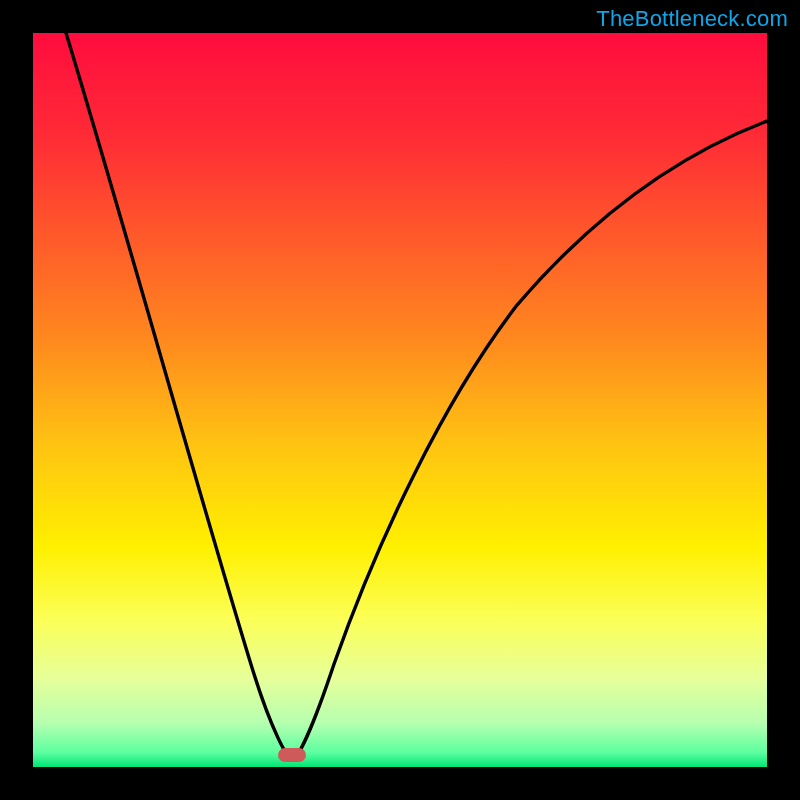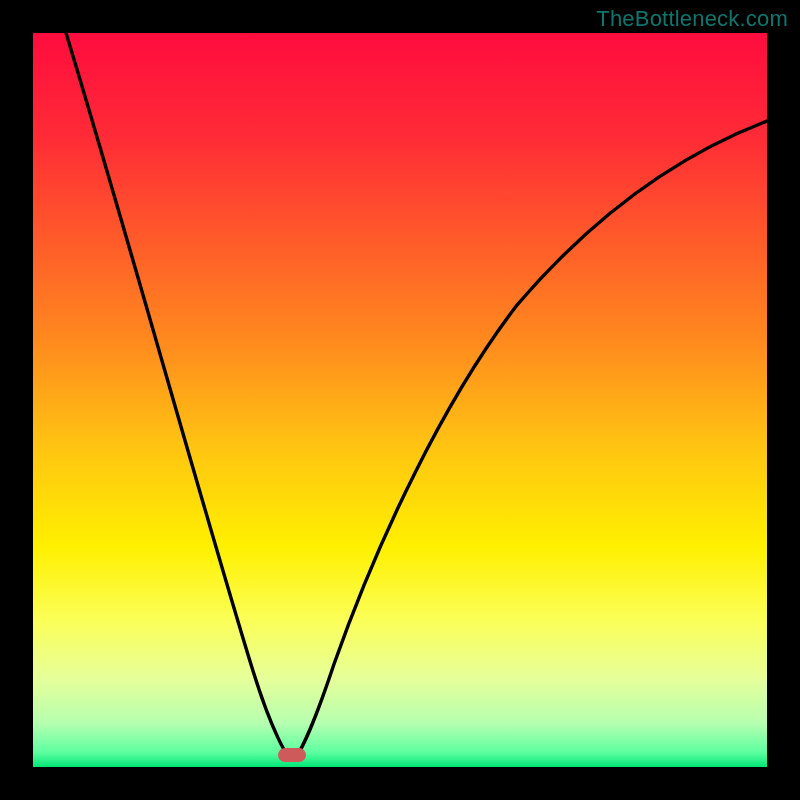--- a/index.html
+++ b/index.html
@@ -31,21 +31,21 @@
     display: block;
   }
   .marker {
     position: absolute;
     border-radius: 999px;
   }
   .watermark {
     position: absolute;
     top: 6px;
     right: 12px;
-    color: #0f766e;
+    color: #0ea5e9;
     font-family: Arial, Helvetica, sans-serif;
     font-size: 22px;
     letter-spacing: 0.2px;
     user-select: none;
   }
 </style>
 </head>
 <body>
 
 <div class="frame">

